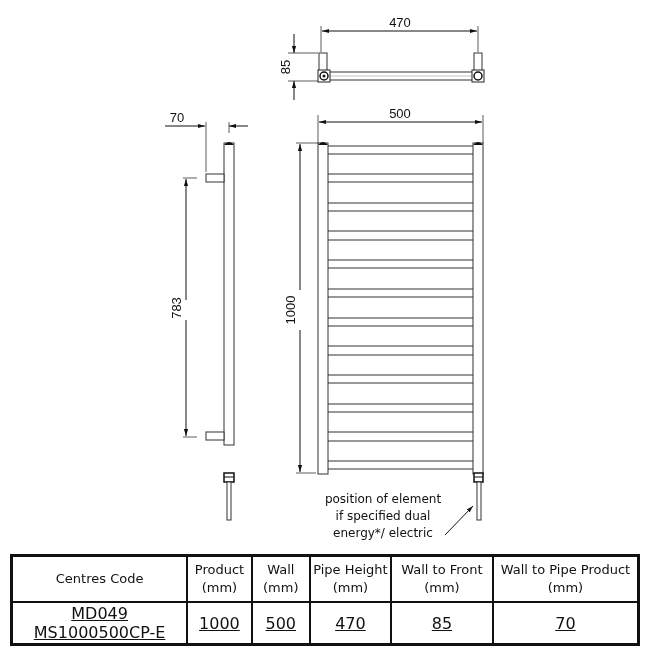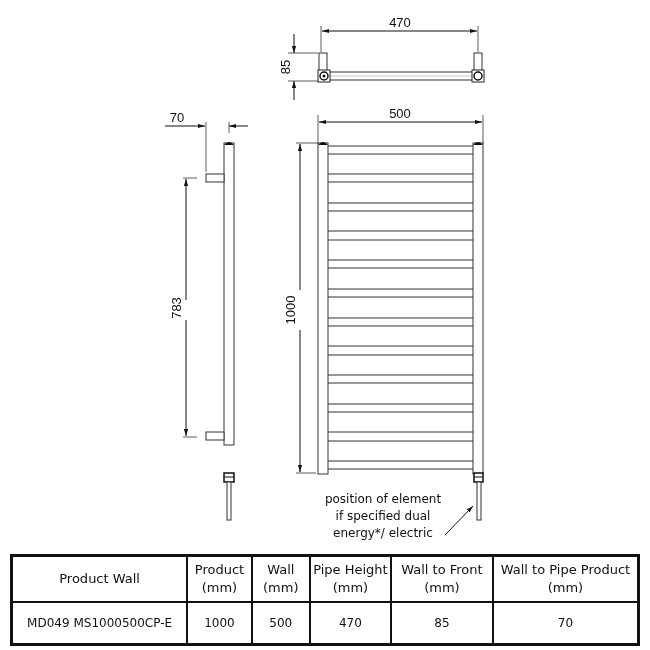--- a/index.html
+++ b/index.html
@@ -3,21 +3,21 @@
 <meta charset="utf-8">
 <style>
   html,body{margin:0;padding:0;background:#ffffff;}
   body{width:650px;height:650px;position:relative;overflow:hidden;font-family:"DejaVu Sans","Liberation Sans",sans-serif;color:#111;}
   #drawing{position:absolute;left:0;top:0;width:650px;height:545px;}
   .dimtxt{font-family:"Liberation Sans","DejaVu Sans",sans-serif;font-size:13px;fill:#111;}
   .note{font-family:"DejaVu Sans","Liberation Sans",sans-serif;font-size:12px;fill:#111;}
   #spec-table{position:absolute;left:10px;top:554px;width:630px;height:90px;border-collapse:collapse;border:3px solid #111;table-layout:fixed;}
   #spec-table th,#spec-table td{border:2px solid #111;text-align:center;vertical-align:middle;padding:0 2px;font-weight:normal;color:#111;}
   #spec-table th{font-family:"DejaVu Sans","Liberation Sans",sans-serif;font-size:13px;line-height:18px;height:44px;}
-  #spec-table td{font-family:"DejaVu Sans","Liberation Sans",sans-serif;font-size:12px;height:40px;}
+  #spec-table td{font-family:"DejaVu Sans","Liberation Sans",sans-serif;font-size:16px;height:40px;text-decoration:underline;}
   .hl{display:block;white-space:nowrap;}
 </style>
 </head>
 <body>
 
 <svg id="drawing" viewBox="0 0 650 545" xmlns="http://www.w3.org/2000/svg">
   <defs>
     <marker id="arr" viewBox="0 0 10 10" refX="10" refY="5" markerWidth="7" markerHeight="7" orient="auto-start-reverse">
       <path d="M0,2 L10,5 L0,8 z" fill="#111"></path>
     </marker>
@@ -139,21 +139,21 @@
     <col style="width:169px">
       <col style="width:62px">
       <col style="width:56px">
       <col style="width:78px">
       <col style="width:98px">
       <col style="width:140px">
   </colgroup>
   <thead>
     <tr>
       <th>
-          <span class="hl">Product Wall</span>
+          <span class="hl">Centres Code</span>
         </th>
       <th>
           <span class="hl">Product</span>
           <span class="hl">(mm)</span>
         </th>
       <th>
           <span class="hl">Wall</span>
           <span class="hl">(mm)</span>
         </th>
       <th>

